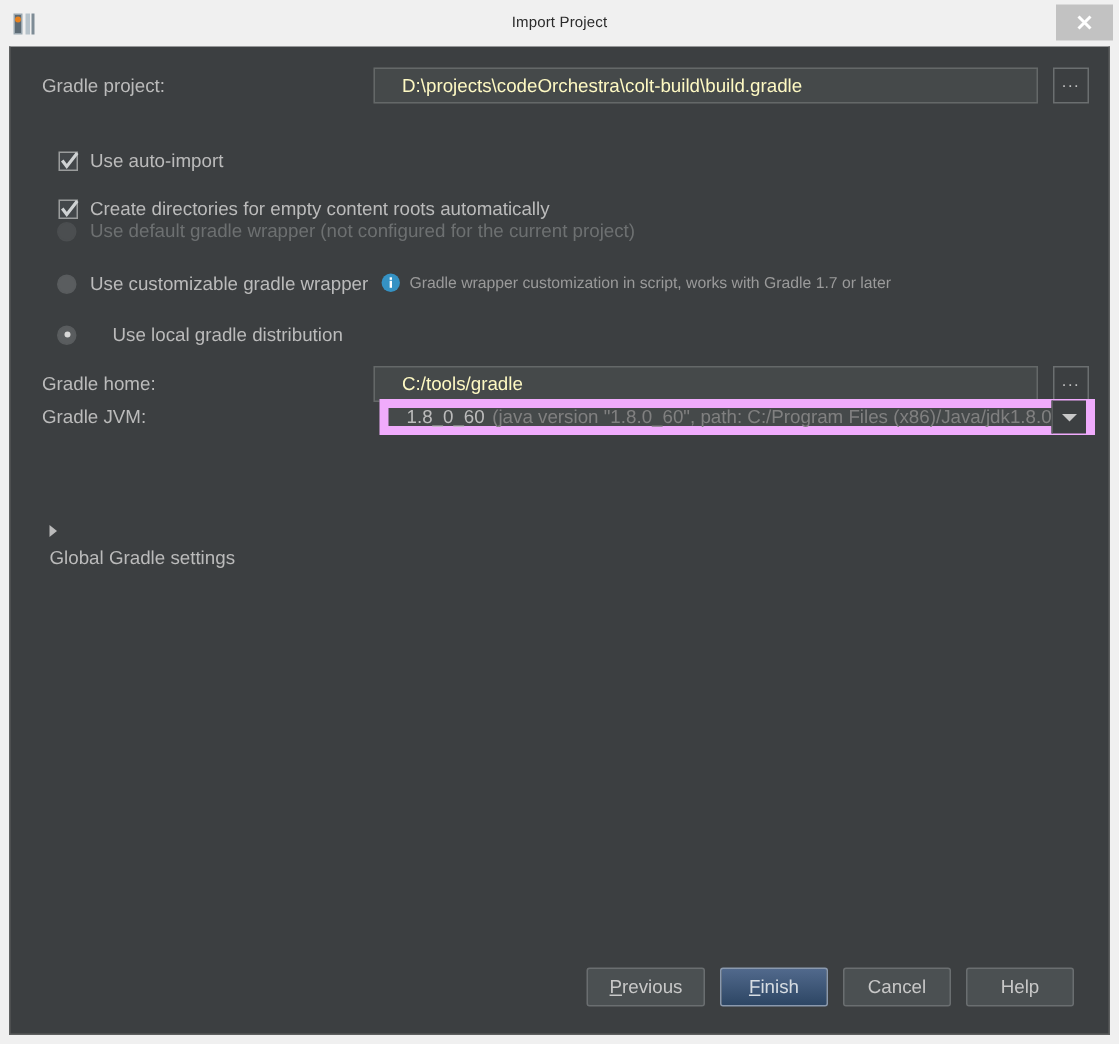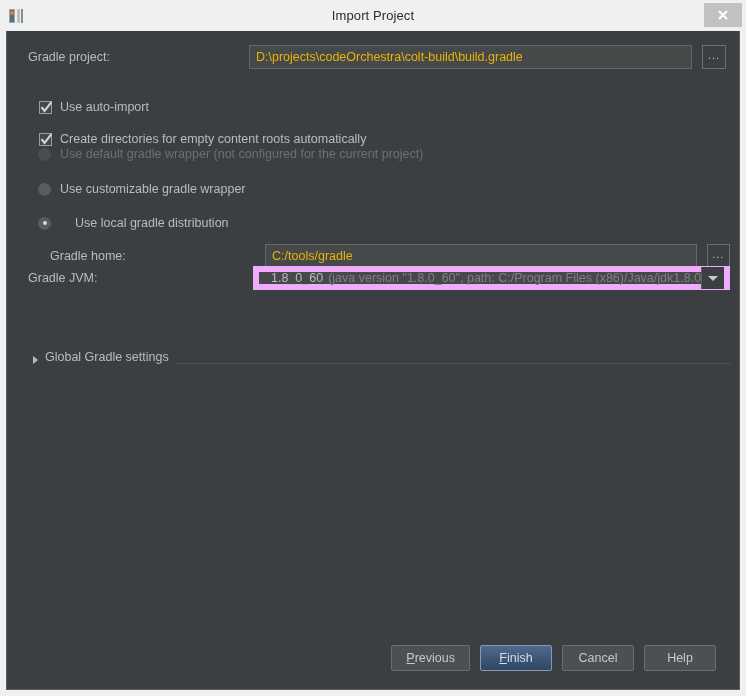--- a/index.html
+++ b/index.html
@@ -36,21 +36,21 @@
   .app-icon {
     position: absolute;
     left: 8px;
     top: 7px;
     width: 18px;
     height: 18px;
   }
   .title-text {
     width: 100%;
     text-align: center;
-    font-size: 13px;
+    font-size: 10px;
     color: #2b2b2b;
     letter-spacing: 0.1px;
     user-select: none;
   }
   .close-btn {
     position: absolute;
     right: 4px;
     top: 3px;
     width: 38px;
     height: 24px;
@@ -88,24 +88,24 @@
     font-size: 12.5px;
     white-space: nowrap;
     user-select: none;
   }
 
   .text-input {
     box-sizing: border-box;
     height: 24px;
     background: #45494a;
     border: 1px solid #646868;
-    color: #eab308;
+    color: #fef9c3;
     font-family: "Liberation Sans", sans-serif;
     font-size: 12.5px;
-    padding: 0 6px;
+    padding: 0 18px;
     line-height: 22px;
     outline: none;
     white-space: nowrap;
     overflow: hidden;
   }
   .browse-btn {
     box-sizing: border-box;
     width: 24px;
     height: 24px;
     background: #3c3f41;
@@ -203,23 +203,24 @@
   .hint-text {
     font-size: 10.5px;
     color: #9a9a9a;
     white-space: nowrap;
   }
 
   
   .collapsible {
     position: absolute;
     display: flex;
-    align-items: flex-end;
+    align-items: flex-start;
     gap: 7px;
     cursor: pointer;
+    flex-direction: column;
   }
   .tri-right {
     width: 0; height: 0;
     border-top: 4px solid transparent;
     border-bottom: 4px solid transparent;
     border-left: 5px solid #bbbbbb;
   }
   .collapsible-label { font-size: 12.5px; color: #bbbbbb; white-space: nowrap; user-select: none; }
   .sep-line { flex: 1; height: 1px; background: #4e5254; }
 
@@ -309,28 +310,36 @@
 
     <div class="field-row rb-row" style="left:31px; top:151px;">
       <span class="radio"></span>
       <span class="rb-label">Use customizable gradle wrapper</span>
     </div>
 
     <div class="field-row rb-row disabled" style="left:31px; top:116px;">
       <span class="radio"></span>
       <span class="rb-label">Use default gradle wrapper (not configured for the current project)</span>
     </div>
+    <div class="field-row hint" style="left:247px; top:151px;">
+      <svg width="13" height="13" viewBox="0 0 14 14">
+        <circle cx="7" cy="7" r="6.6" fill="#3592c4"></circle>
+        <rect x="6.2" y="5.6" width="1.7" height="5" fill="#ffffff"></rect>
+        <rect x="6.2" y="3.1" width="1.7" height="1.8" fill="#ffffff"></rect>
+      </svg>
+      <span class="hint-text">Gradle wrapper customization in script, works with Gradle 1.7 or later</span>
+    </div>
 
     <div class="field-row rb-row" style="left:31px; top:185px;gap:15px;">
       <span class="radio checked"></span>
       <span class="rb-label">Use local gradle distribution</span>
     </div>
 
     <div class="field-row" style="left:21px; top:213px; width:702px;">
-      <span class="field-label" style="width:221px;margin-left:22px;">Gradle home:</span>
+      <span class="field-label" style="width:221px;">Gradle home:</span>
       <div class="text-input" style="width:443px;">C:/tools/gradle</div>
       <div class="browse-btn" style="margin-left:10px;">...</div>
     </div>
 
     <div class="field-row" style="left:21px; top:235px; width:702px;gap:13px;">
       <span class="field-label" style="width:221px;">Gradle JVM:</span>
       <div class="combo" style="width:477px;">
         <span class="combo-value">
           <svg width="14" height="13" viewBox="0 0 16 14">
             <path d="M0.5 2.5 h5 l1.4 1.6 h8.6 v8.4 h-15 z" fill="#d9b470" stroke="#a8854a" stroke-width="0.8"></path>

